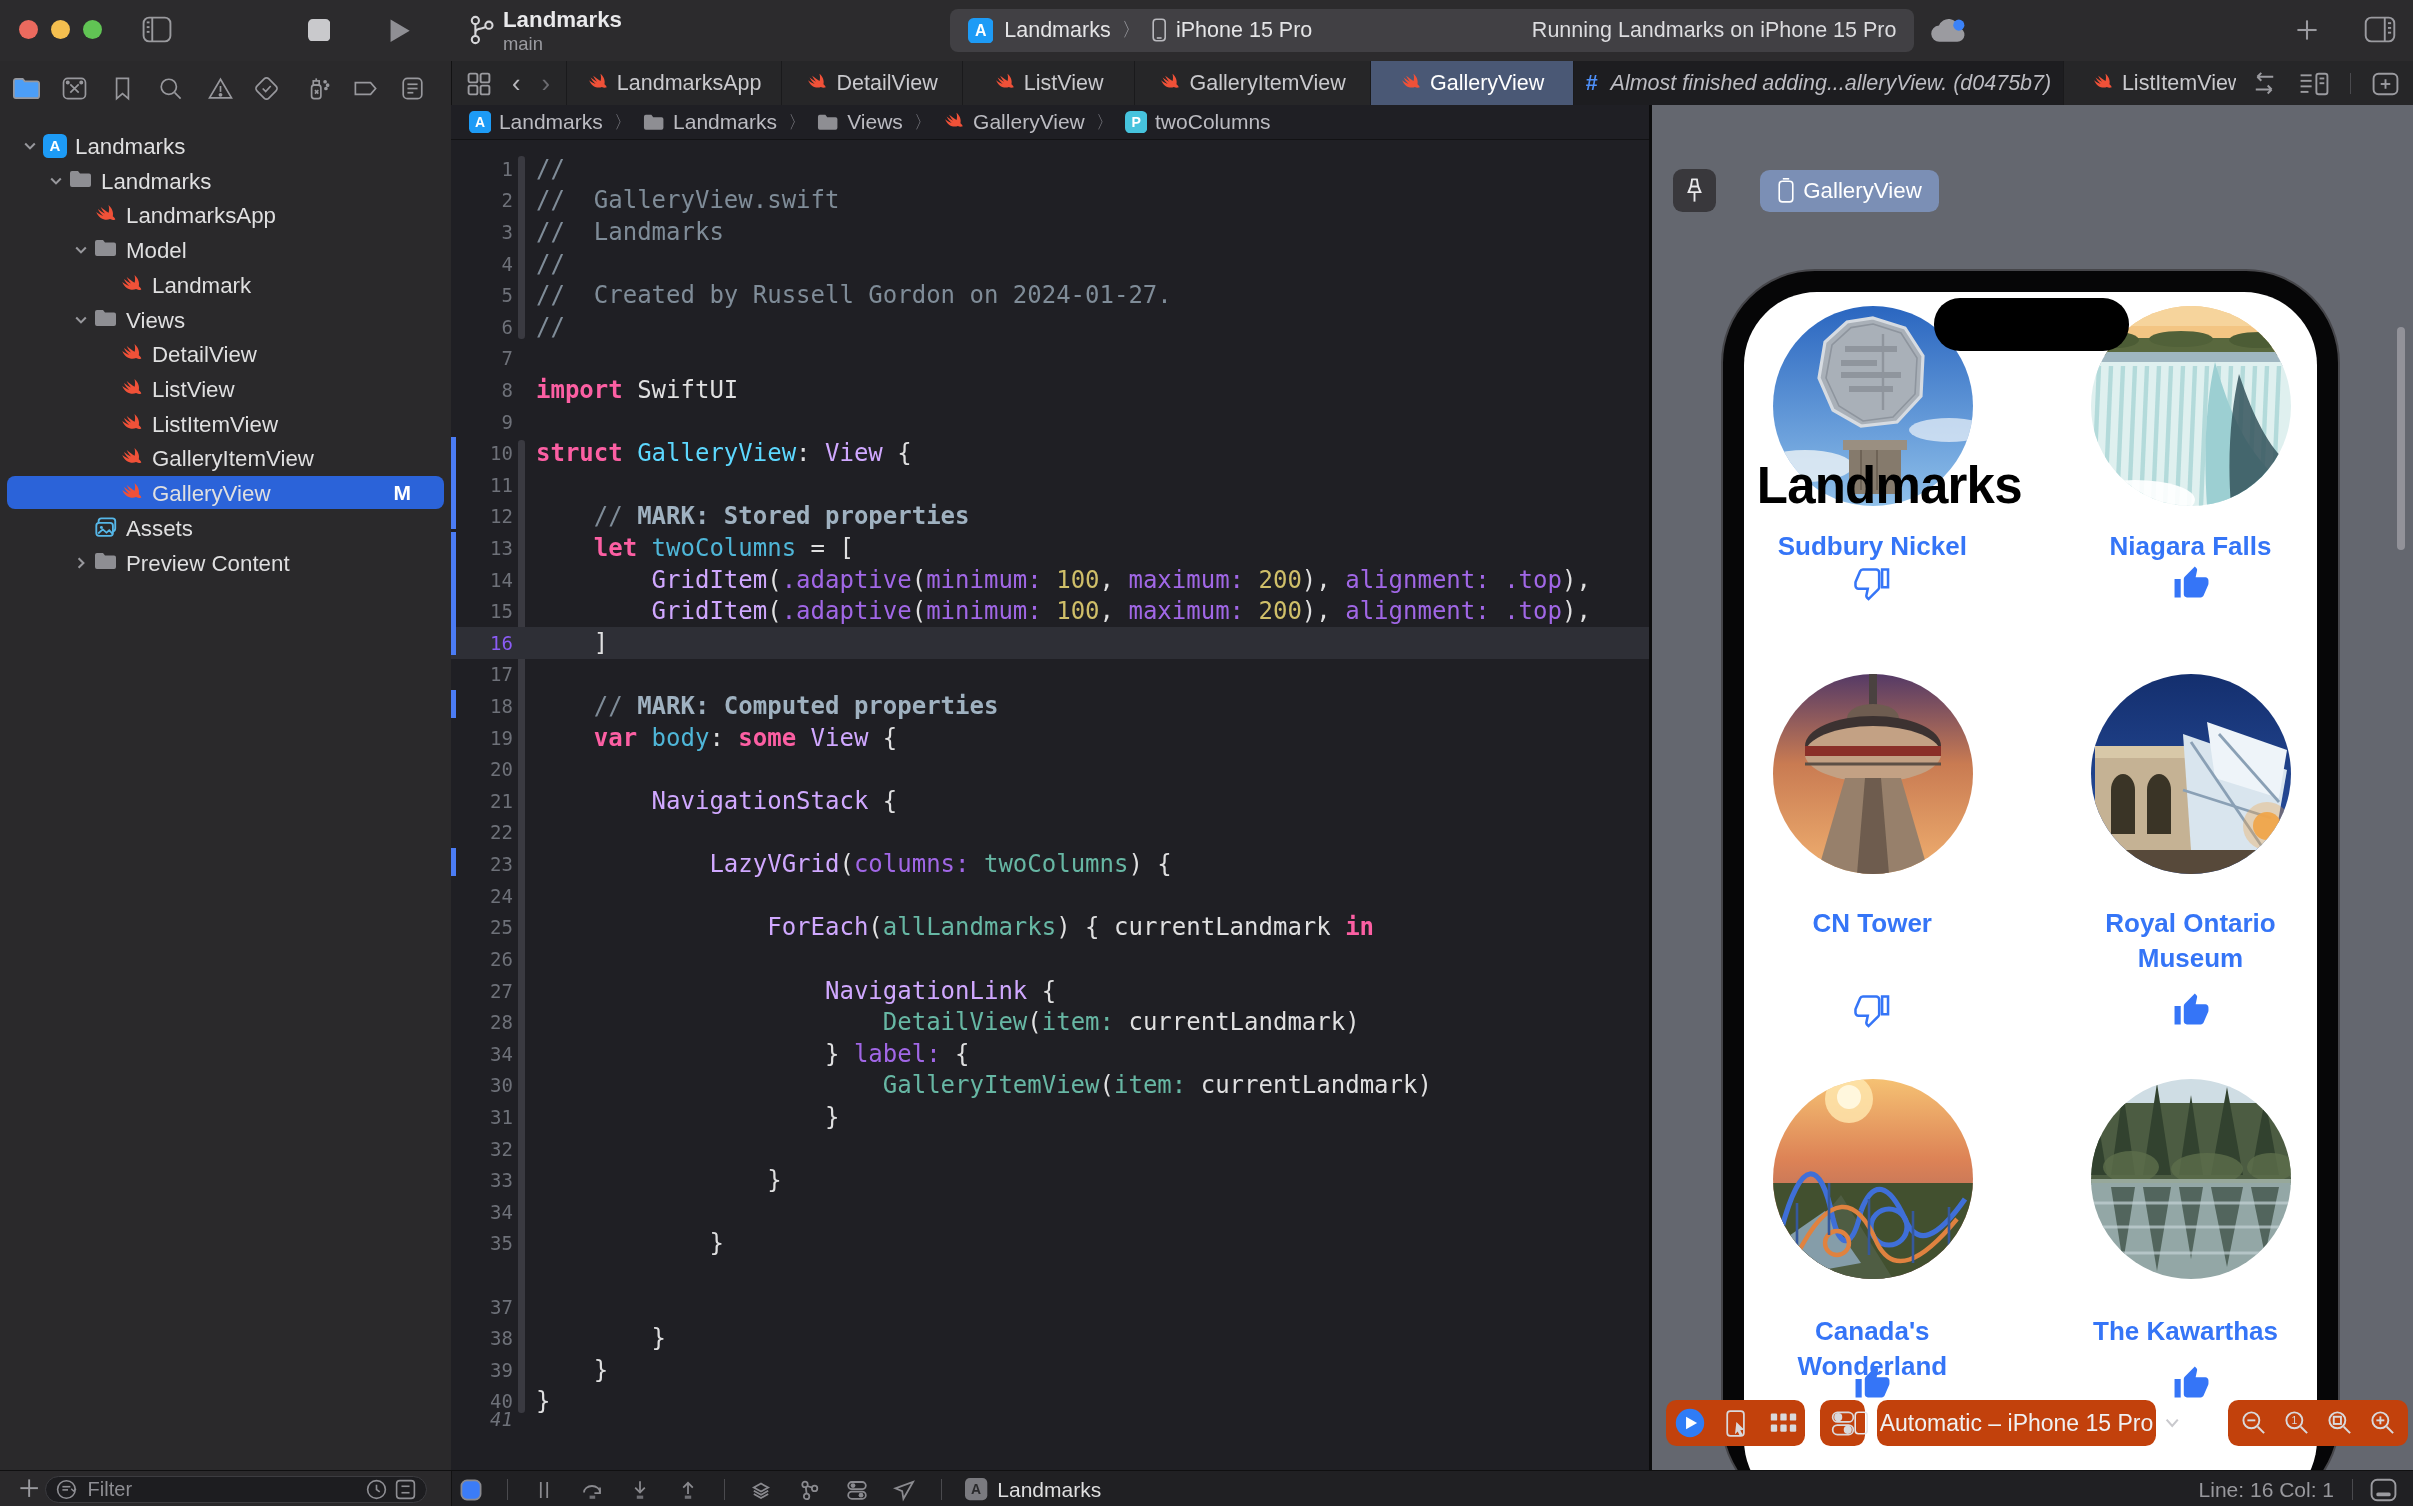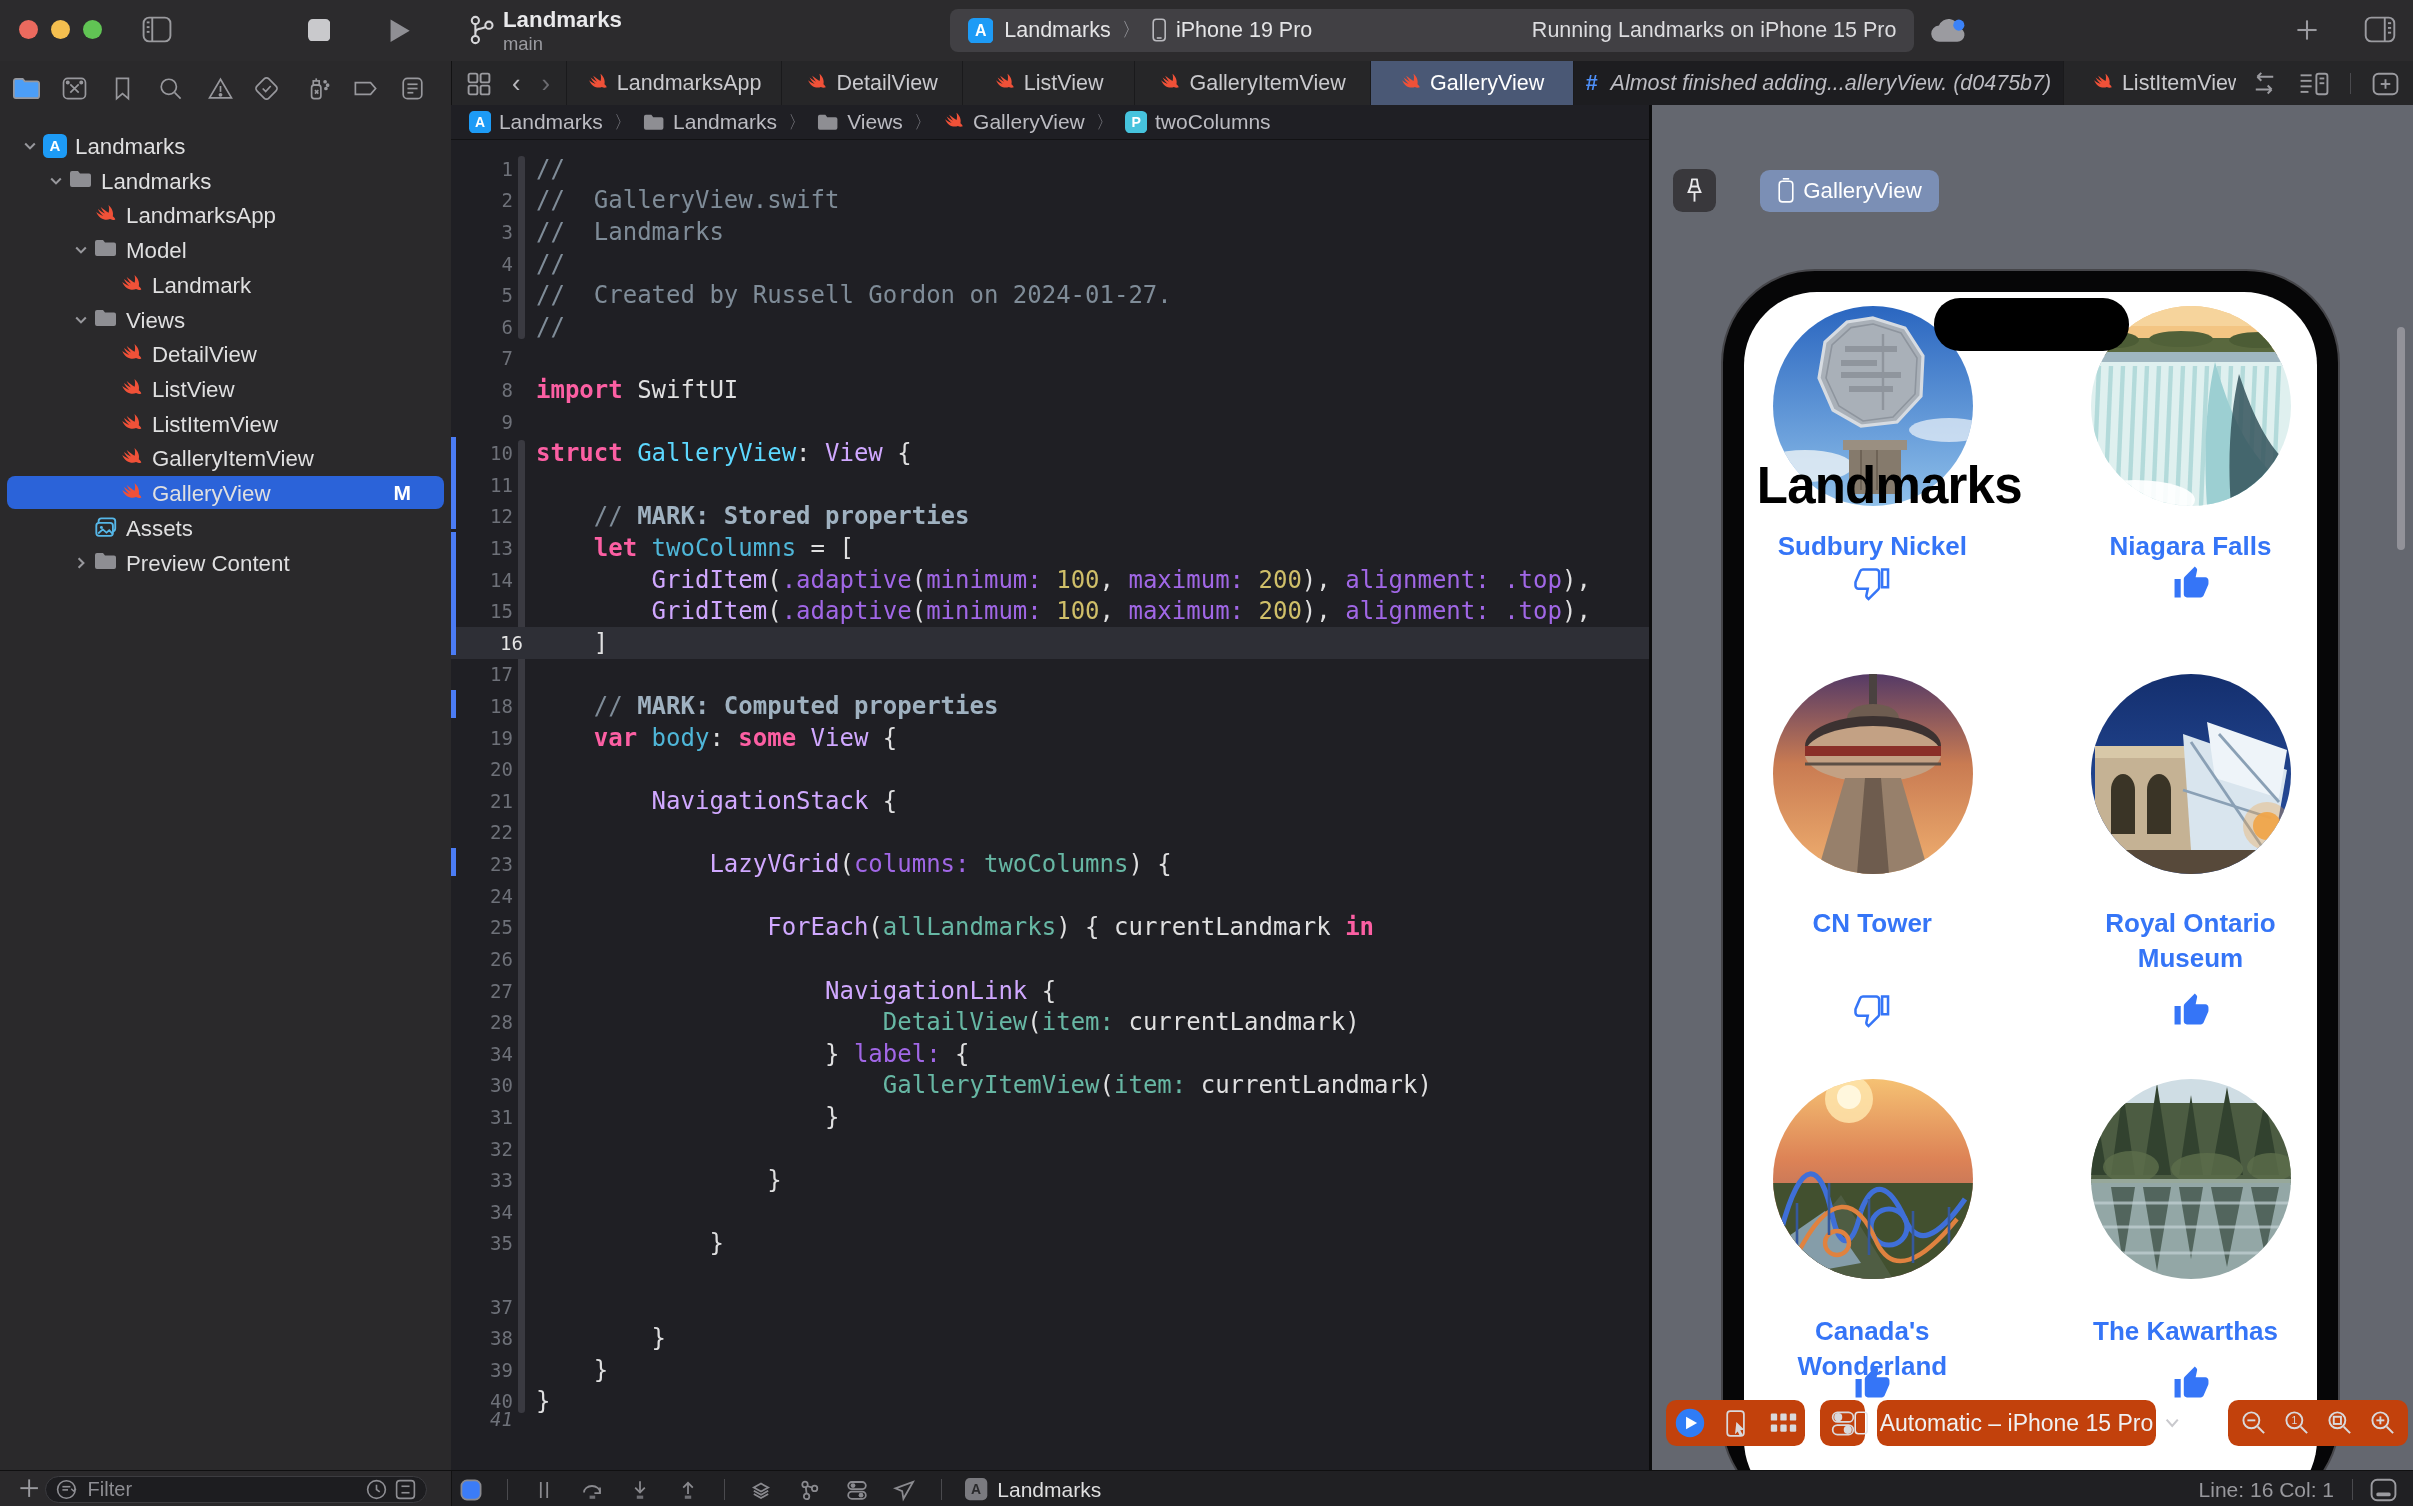--- a/index.html
+++ b/index.html
@@ -122,21 +122,21 @@
         </svg>
     </span>
     <span>Landmarks</span>
     <span class="pill-sep">〉</span>
     <span style="margin-right:9.6px">
       <svg width="14.4" height="24" viewBox="0 0 18 30" fill="none" stroke="#b9b9be" stroke-width="2">
           <rect x="1.5" y="1.5" width="15" height="27" rx="4"></rect>
           <line x1="6" y1="25" x2="12" y2="25"></line>
         </svg>
     </span>
-    <span>iPhone 19 Pro</span>
+    <span>iPhone 15 Pro</span>
     <span style="flex:1"></span>
     <span style="color:#dcdcdf">Running Landmarks on iPhone 15 Pro</span>
   </div>
 
   <span class="abs" style="left:1930px;top:17.6px">
     <svg width="37" height="27" viewBox="0 0 46 34">
         <path d="M12 30 h22 a9 9 0 0 0 2-17.8 A13 13 0 0 0 11 9.5 A9.5 9.5 0 0 0 12 30Z" fill="#9b9ba0"></path>
         <circle cx="36" cy="9" r="7" fill="#3b82f7"></circle>
       </svg>
   </span>
@@ -498,21 +498,21 @@
     <div class="codeline" style="top: 171px;"><span class="ln">6</span><span class="code-text"><span class="c-cm">//</span></span></div>
     <div class="codeline" style="top: 202px;"><span class="ln">7</span><span class="code-text"></span></div>
     <div class="codeline" style="top: 234px;"><span class="ln">8</span><span class="code-text"><span class="c-kw">import</span><span class="c-pl"> SwiftUI</span></span></div>
     <div class="codeline" style="top: 266px;"><span class="ln">9</span><span class="code-text"></span></div>
     <div class="codeline" style="top: 297px;"><span class="ln">10</span><span class="code-text"><span class="c-kw">struct</span><span class="c-pl"> </span><span class="c-dc">GalleryView</span><span class="c-pl">: </span><span class="c-ty">View</span><span class="c-pl"> {</span></span></div>
     <div class="codeline" style="top: 329px;"><span class="ln">11</span><span class="code-text"></span></div>
     <div class="codeline" style="top: 360px;"><span class="ln">12</span><span class="code-text"><span class="c-pl">    </span><span class="c-cm">// </span><span class="c-mk">MARK: Stored properties</span></span></div>
     <div class="codeline" style="top: 392px;"><span class="ln">13</span><span class="code-text"><span class="c-pl">    </span><span class="c-kw">let</span><span class="c-pl"> </span><span class="c-dp">twoColumns</span><span class="c-pl"> = [</span></span></div>
     <div class="codeline" style="top: 424px;"><span class="ln">14</span><span class="code-text"><span class="c-pl">        </span><span class="c-ty">GridItem</span><span class="c-pl">(</span><span class="c-mb">.adaptive</span><span class="c-pl">(</span><span class="c-mb">minimum:</span><span class="c-pl"> </span><span class="c-num">100</span><span class="c-pl">, </span><span class="c-mb">maximum:</span><span class="c-pl"> </span><span class="c-num">200</span><span class="c-pl">), </span><span class="c-mb">alignment:</span><span class="c-pl"> </span><span class="c-mb">.top</span><span class="c-pl">),</span></span></div>
     <div class="codeline" style="top: 455px;"><span class="ln">15</span><span class="code-text"><span class="c-pl">        </span><span class="c-ty">GridItem</span><span class="c-pl">(</span><span class="c-mb">.adaptive</span><span class="c-pl">(</span><span class="c-mb">minimum:</span><span class="c-pl"> </span><span class="c-num">100</span><span class="c-pl">, </span><span class="c-mb">maximum:</span><span class="c-pl"> </span><span class="c-num">200</span><span class="c-pl">), </span><span class="c-mb">alignment:</span><span class="c-pl"> </span><span class="c-mb">.top</span><span class="c-pl">),</span></span></div>
-    <div class="codeline" style="top: 487px;"><span class="ln" style="color: #e5e5e5; padding-left: 10px;">16</span><span class="code-text"><span class="c-pl">    ]</span></span></div>
+    <div class="codeline" style="top: 487px;"><span class="ln" style="color: #8b5cf6;">16</span><span class="code-text"><span class="c-pl">    ]</span></span></div>
     <div class="codeline" style="top: 518px;"><span class="ln">17</span><span class="code-text"></span></div>
     <div class="codeline" style="top: 550px;"><span class="ln">18</span><span class="code-text"><span class="c-pl">    </span><span class="c-cm">// </span><span class="c-mk">MARK: Computed properties</span></span></div>
     <div class="codeline" style="top: 582px;"><span class="ln">19</span><span class="code-text"><span class="c-pl">    </span><span class="c-kw">var</span><span class="c-pl"> </span><span class="c-dp">body</span><span class="c-pl">: </span><span class="c-kw">some</span><span class="c-pl"> </span><span class="c-ty">View</span><span class="c-pl"> {</span></span></div>
     <div class="codeline" style="top: 613px;"><span class="ln">20</span><span class="code-text"></span></div>
     <div class="codeline" style="top: 645px;"><span class="ln">21</span><span class="code-text"><span class="c-pl">        </span><span class="c-ty">NavigationStack</span><span class="c-pl"> {</span></span></div>
     <div class="codeline" style="top: 676px;"><span class="ln">22</span><span class="code-text"></span></div>
     <div class="codeline" style="top: 708px;"><span class="ln">23</span><span class="code-text"><span class="c-pl">            </span><span class="c-ty">LazyVGrid</span><span class="c-pl">(</span><span class="c-mb">columns:</span><span class="c-pl"> </span><span class="c-pj">twoColumns</span><span class="c-pl">) {</span></span></div>
     <div class="codeline" style="top: 740px;"><span class="ln">24</span><span class="code-text"></span></div>
     <div class="codeline" style="top: 771px;"><span class="ln">25</span><span class="code-text"><span class="c-pl">                </span><span class="c-ty">ForEach</span><span class="c-pl">(</span><span class="c-pj">allLandmarks</span><span class="c-pl">) { currentLandmark </span><span class="c-kw">in</span></span></div>
     <div class="codeline" style="top: 803px;"><span class="ln">26</span><span class="code-text"></span></div>

